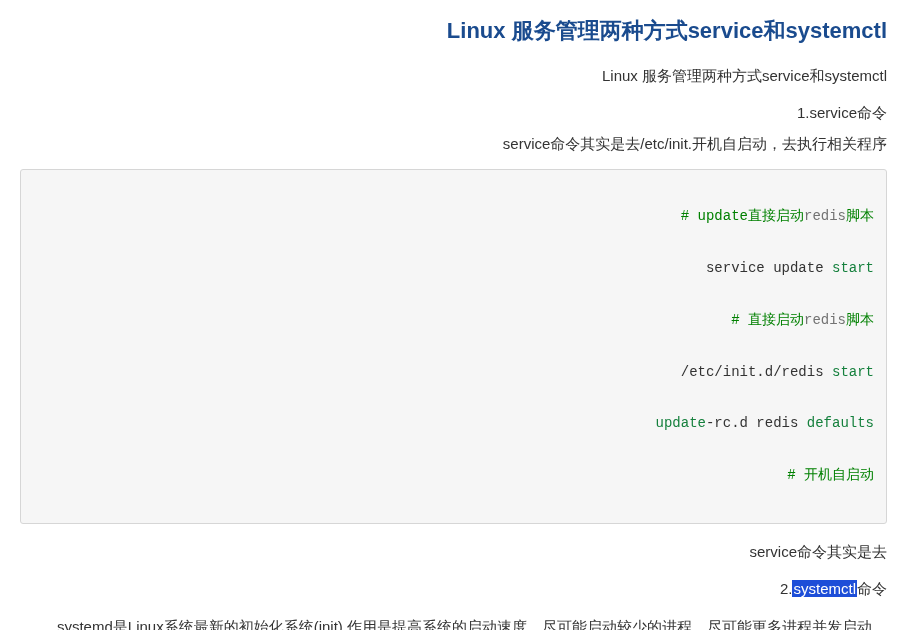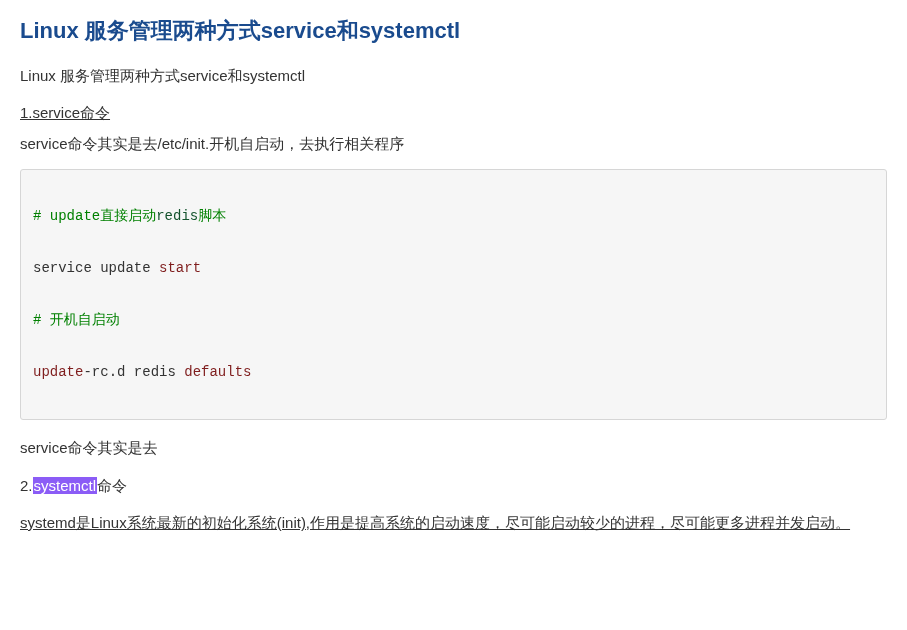--- a/index.html
+++ b/index.html
@@ -1,71 +1,73 @@
 <!DOCTYPE html>
 <html><head>
   <meta charset="utf-8">
   <style>
-    * { box-sizing: border-box; }
+    * { box-sizing: border-box; text-align: right; }
     body {
       margin: 0;
       padding: 16px 20px;
       font-family: "Microsoft YaHei", "PingFang SC", "Helvetica Neue", Arial, sans-serif;
       background: #fff;
       color: #333;
       font-size: 15px;
       line-height: 1.55;
       width: 907px;
     }
     h1 {
       color: #1a4b8e;
       font-size: 22px;
       font-weight: 700;
       margin: 0 0 18px 0;
       line-height: 1.35;
     }
     p { margin: 0 0 14px 0; color: #333; }
-    p.tight { margin-bottom: 8px; text-decoration: underline; }
+    p.tight { margin-bottom: 8px; }
     .codeblock {
       display: block;
       background: #f6f6f6;
       border: 1px solid #d6d6d6;
       border-radius: 3px;
       padding: 8px 12px;
       font-family: Consolas, "Courier New", monospace;
       font-size: 14px;
       line-height: 1.85;
       color: #333;
       margin: 8px 0 16px 0;
       white-space: pre-wrap;
     }
     .codeblock .line { display: block; }
     .cc { color: #008000; }   
-    .ck { color: #14532d; }   
-    .cb { color: #7f1d1d; }   
+    .ck { color: #737373; }   
+    .cb { color: #15803d; }   
     .hl {
-      background: #8b5cf6;
+      background: #1d4ed8;
       color: #fff;
       padding: 0 1px;
     }
   </style>
 </head>
 <body>
 
 <h1>Linux 服务管理两种方式service和systemctl</h1>
 
 <p>Linux 服务管理两种方式service和systemctl</p>
 
 <p class="tight">1.service命令</p>
 <p>service命令其实是去/etc/init.开机自启动，去执行相关程序</p>
 
 <code class="codeblock">
 <span class="line"><span class="cc"><span># update</span><span>直接启动</span><span class="ck">redis</span><span>脚本</span></span></span>
 <span class="line"><span>service update </span><span class="cb">start</span></span>
+<span class="line"><span class="cc"><span># 直接启动</span><span class="ck">redis</span><span>脚本</span></span></span>
+<span class="line"><span>/etc/init.d/redis </span><span class="cb">start</span></span>
+<span class="line"><span class="cb">update</span><span>-rc.d redis </span><span class="cb">defaults</span></span>
 <span class="line"><span class="cc"># 开机自启动</span></span>
-<span class="line"><span class="cb">update</span><span>-rc.d redis </span><span class="cb">defaults</span></span>
 </code>
 
 <p>service命令其实是去</p>
 
 <p><span>2.</span><span class="hl">systemctl</span><span>命令</span></p>
 
 <p class="tight">systemd是Linux系统最新的初始化系统(init),作用是提高系统的启动速度，尽可能启动较少的进程，尽可能更多进程并发启动。</p>
 
 </body></html>

